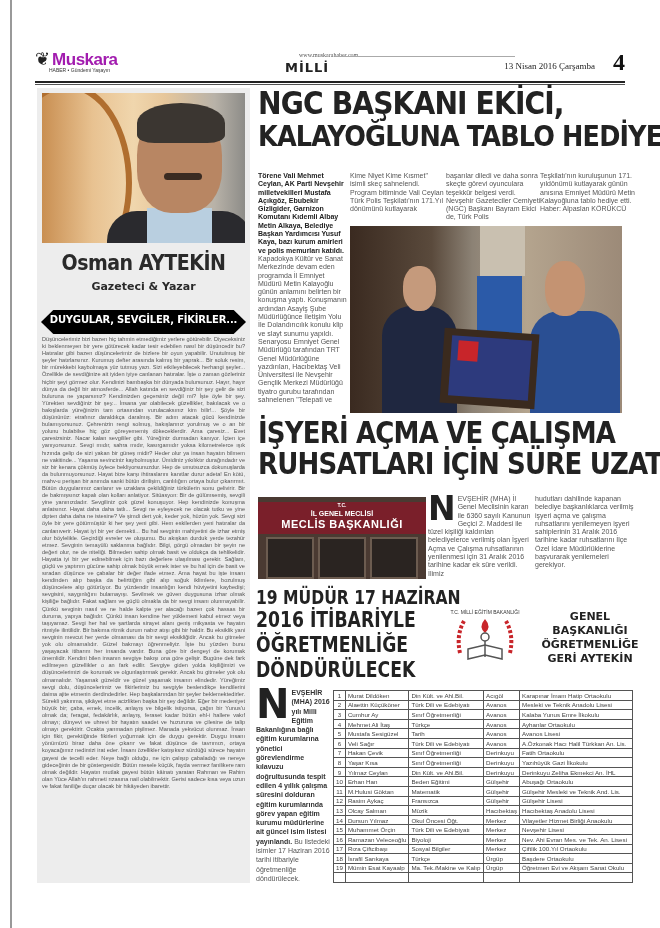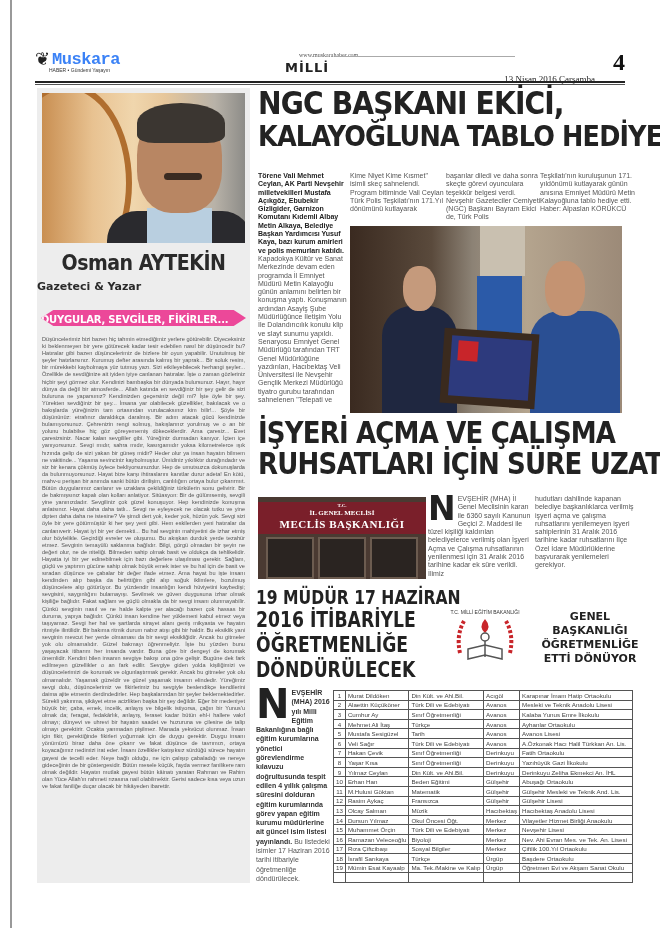--- a/index.html
+++ b/index.html
@@ -5,46 +5,46 @@
   * { box-sizing: border-box; margin: 0; padding: 0; }
   html, body { width: 660px; height: 928px; background: #ffffff; overflow: hidden; }
   body { font-family: "Liberation Sans", sans-serif; color: #222; position: relative; }
 
   .left-rule { position: absolute; left: 10px; top: 0; width: 2px; height: 928px; background: #999; }
 
   
   .masthead { position: absolute; left: 35px; top: 48px; width: 590px; height: 32px; }
   .logo { position: absolute; left: 0; top: 2px; display: flex; align-items: flex-end; }
   .logo-mark { font-size: 18px; color: #222; margin-right: 2px; line-height: 1; }
-  .logo-text { font-family: Liberation Mono, monospace; font-weight: bold; font-size: 17px; color: #3b82f6; letter-spacing: -0.5px; line-height: 1; }
+  .logo-text { font-family: Liberation Sans, sans-serif; font-weight: bold; font-size: 17px; color: #a21caf; letter-spacing: -0.5px; line-height: 1; }
   .logo-sub { position: absolute; left: 14px; top: 19px; font-size: 5px; color: #333; white-space: nowrap; }
   .section-block { position: absolute; left: 250px; top: 4px; }
   .site-url { font-family: "Liberation Serif", serif; font-size: 6px; color: #555; position: absolute; left: 14px; top: 0; white-space: nowrap; }
   .section-name { font-family: "DejaVu Sans", sans-serif; font-weight: bold; font-size: 13px; letter-spacing: 1px; color: #222; position: absolute; left: 0; top: 8px; }
   .url-line { position: absolute; left: 300px; top: 8px; width: 180px; height: 1px; background: #aaa; }
-  .date { position: absolute; right: 30px; top: 26px; font-family: "Liberation Serif", serif; font-size: 9px; color: #222; white-space: nowrap; }
+  .date { position: absolute; right: 30px; top: 13px; font-family: "Liberation Serif", serif; font-size: 9px; color: #222; white-space: nowrap; }
   .page-no { position: absolute; right: 0; top: 2px; font-family: "Liberation Serif", serif; font-weight: bold; font-size: 24px; color: #111; line-height: 1; }
   .masthead-rule { position: absolute; left: 35px; top: 81px; width: 590px; height: 2px; background: #222; }
   .masthead-rule2 { position: absolute; left: 35px; top: 84px; width: 590px; height: 1px; background: #555; }
 
   
   .columnist { position: absolute; left: 37px; top: 88px; width: 213px; height: 795px; background: #ededed; }
   .photo { position: absolute; left: 5px; top: 5px; width: 203px; height: 150px; overflow: hidden;
            background: linear-gradient(90deg, #c98f52 0%, #e8c291 25%, #f0d6ad 45%, #e7c79b 60%, #b8b2a8 85%, #8d8c88 100%); }
   .photo .frame-arc { position: absolute; left: -40px; top: -10px; width: 130px; height: 200px; border: 6px solid #b06e2f; border-radius: 50%; }
   .photo .head { position: absolute; left: 95px; top: 15px; width: 85px; height: 105px; border-radius: 45% 45% 40% 40%; background: #b88663; }
   .photo .hair { position: absolute; left: 95px; top: 10px; width: 88px; height: 40px; border-radius: 50% 50% 20% 20%; background: #3b3631; }
   .photo .moustache { position: absolute; left: 122px; top: 80px; width: 38px; height: 7px; border-radius: 4px; background: #3a2b22; }
   .photo .jacket { position: absolute; left: 65px; top: 118px; width: 145px; height: 40px; background: #2a2a2e; border-radius: 30px 30px 0 0; }
   .photo .shirt { position: absolute; left: 105px; top: 115px; width: 65px; height: 40px; background: #b9cfe0; }
   .author-name { position: absolute; left: 0; width: 213px; top: 163px; text-align: center; font-family: "DejaVu Sans", sans-serif; font-weight: bold; font-size: 19px; color: #2a2a2a; letter-spacing: -0.5px; transform: scaleY(1.15); }
-  .author-role { position: absolute; left: 0; width: 213px; top: 192px; text-align: left; font-family: "DejaVu Sans", sans-serif; font-weight: bold; font-size: 11px; color: #2a2a2a; }
-  .banner { position: absolute; left: 4px; top: 222px; width: 205px; height: 16px; background: #ec4899; color: #fff;
+  .author-role { position: absolute; left: 0; width: 213px; top: 192px; text-align: center; font-family: "DejaVu Sans", sans-serif; font-weight: bold; font-size: 11px; color: #2a2a2a; }
+  .banner { position: absolute; left: 4px; top: 222px; width: 205px; height: 24px; background: #000000; color: #fff;
             clip-path: polygon(6% 0, 94% 0, 100% 50%, 94% 100%, 6% 100%, 0 50%);
-            font-family: "DejaVu Sans", sans-serif; font-weight: bold; font-size: 10px; text-align: left; line-height: 20px; letter-spacing: -0.2px; }
+            font-family: "DejaVu Sans", sans-serif; font-weight: bold; font-size: 10px; text-align: center; line-height: 20px; letter-spacing: -0.2px; }
   .column-text { position: absolute; left: 5px; top: 248px; width: 203px; height: 545px; overflow: hidden;
                  font-size: 5.6px; line-height: 7.1px; color: #555; text-align: justify; }
 
   
   .h1 { position: absolute; left: 258px; top: 87px; width: 400px; font-family: "DejaVu Sans", sans-serif; font-weight: bold; color: #222;
         font-size: 32px; line-height: 33px; letter-spacing: -1px; transform: scaleX(0.88); transform-origin: left top; white-space: nowrap; }
   .h1 .l2 { font-size: 29px; }
   .story1-col { position: absolute; font-size: 7px; line-height: 8.3px; color: #555; }
   .story1-col b { color: #222; }
   .s1c1 { left: 258px; top: 172px; width: 92px; }
@@ -60,21 +60,21 @@
   .photo2 .civil { position: absolute; left: 180px; top: 85px; width: 90px; height: 105px; background: #2a4f93; border-radius: 30px 30px 0 0; }
   .photo2 .civil-head { position: absolute; left: 195px; top: 35px; width: 40px; height: 55px; background: #c49372; border-radius: 45%; }
   .photo2 .plaque { position: absolute; left: 92px; top: 105px; width: 95px; height: 75px; background: #3a2a1e; transform: rotate(4deg); }
   .photo2 .plaque-inner { position: absolute; left: 100px; top: 112px; width: 80px; height: 60px; background: #2d3a7d; transform: rotate(4deg); }
   .photo2 .plaque-flag { position: absolute; left: 108px; top: 115px; width: 20px; height: 20px; background: #c8252a; transform: rotate(4deg); }
 
   
   .h2 { position: absolute; left: 258px; top: 417px; width: 400px; font-family: "DejaVu Sans", sans-serif; font-weight: bold; color: #222;
         font-size: 31px; line-height: 31px; letter-spacing: -1px; transform: scaleX(0.84); transform-origin: left top; white-space: nowrap; }
   .photo3 { position: absolute; left: 258px; top: 497px; width: 168px; height: 82px; background: #4a3a32; overflow: hidden; }
-  .photo3 .sign { position: absolute; left: 0; top: 5px; width: 168px; height: 32px; background: #7a1f2a; color: #fff; text-align: center; font-weight: bold; font-family: Liberation Serif, serif; }
+  .photo3 .sign { position: absolute; left: 0; top: 5px; width: 168px; height: 32px; background: #7a1f2a; color: #fff; text-align: center; font-weight: bold; }
   .photo3 .sign .tc { font-size: 5px; display: block; line-height: 7px; }
   .photo3 .sign .ilg { font-size: 7px; display: block; line-height: 9px; }
   .photo3 .sign .mb { font-size: 11px; display: block; line-height: 13px; letter-spacing: 0.5px; }
   .photo3 .door { position: absolute; top: 40px; width: 48px; height: 42px; background: #2a2421; border: 2px solid #6c5c50; }
   .s2c1 { position: absolute; left: 428px; top: 495px; width: 104px; font-size: 7px; line-height: 8.3px; color: #555; }
   .s2c1 .dc { float: left; font-family: "DejaVu Sans", sans-serif; font-weight: bold; font-size: 33px; line-height: 28px; color: #222; margin-right: 2px; }
   .s2c2 { position: absolute; left: 535px; top: 495px; width: 100px; font-size: 7px; line-height: 8.3px; color: #555; }
 
   
   .h3 { position: absolute; left: 256px; top: 587px; width: 200px; font-family: "DejaVu Sans", sans-serif; font-weight: bold; color: #222; white-space: nowrap;
@@ -187,21 +187,21 @@
   <path d="M35 14 Q28 22 35 28 Q42 22 35 14 Z" fill="#c8252a"></path>
   <circle cx="35" cy="32" r="4" fill="none" stroke="#555" stroke-width="1.5"></circle>
   <line x1="35" y1="36" x2="35" y2="52" stroke="#555" stroke-width="1.5"></line>
   <path d="M18 44 L35 40 L52 44 L52 54 L35 50 L18 54 Z" fill="none" stroke="#555" stroke-width="1.5"></path>
   <text x="35" y="9" font-size="5" text-anchor="middle" fill="#333" font-family="Liberation Sans, sans-serif">T.C. MİLLİ EĞİTİM BAKANLIĞI</text>
 </svg>
 <div class="side-head">
   <div>GENEL</div>
   <div>BAŞKANLIĞI</div>
   <div>ÖĞRETMENLİĞE</div>
-  <div>ETTİ DÖNÜYOR</div>
+  <div>GERİ AYTEKİN</div>
 </div>
 <div class="s3c1">
   <span class="dc">N</span>
   <b>EVŞEHİR (MHA) 2016 yılı Milli Eğitim Bakanlığına bağlı eğitim kurumlarına yönetici görevlendirme kılavuzu doğrultusunda tespit edilen 4 yıllık çalışma süresini dolduran eğitim kurumlarında görev yapan eğitim kurumu müdürlerine ait güncel isim listesi yayınlandı.</b><span> Bu listedeki isimler 17 Haziran 2016 tarihi itibariyle öğretmenliğe döndürülecek.</span>
 </div>
 
 <table class="names">
   <tbody id="names-body">
       <tr>
         <td class="no">1</td>

